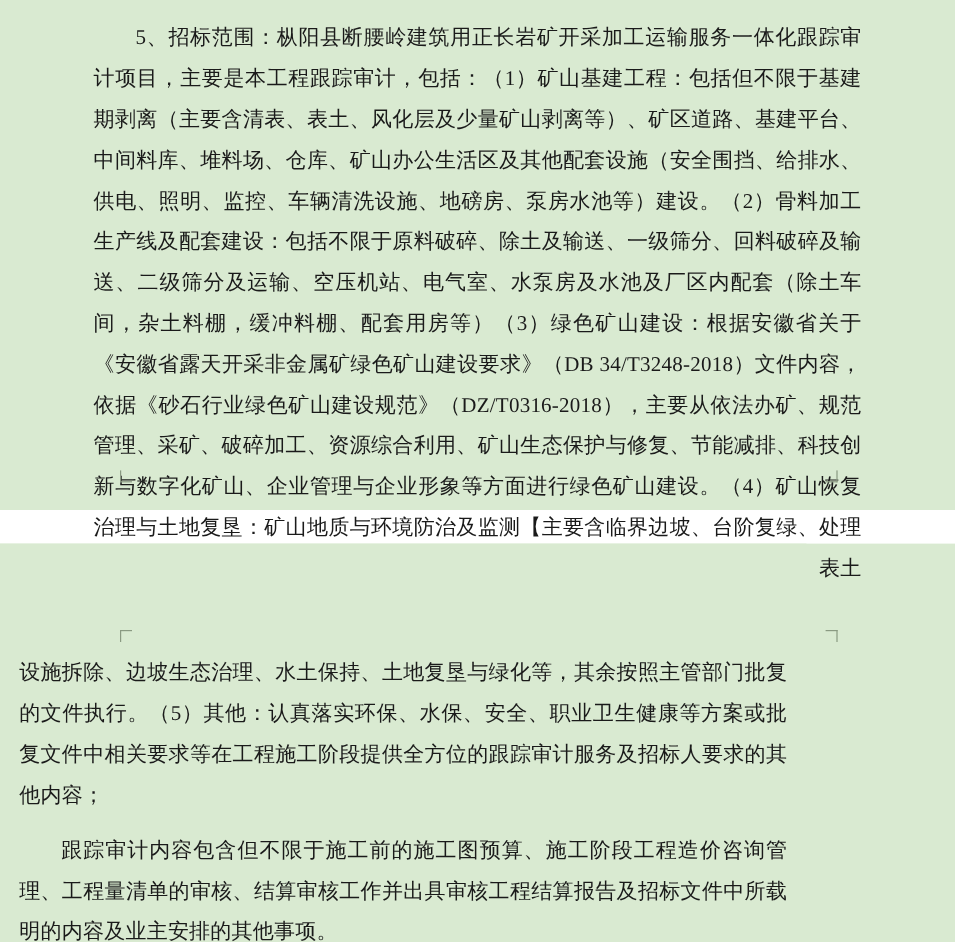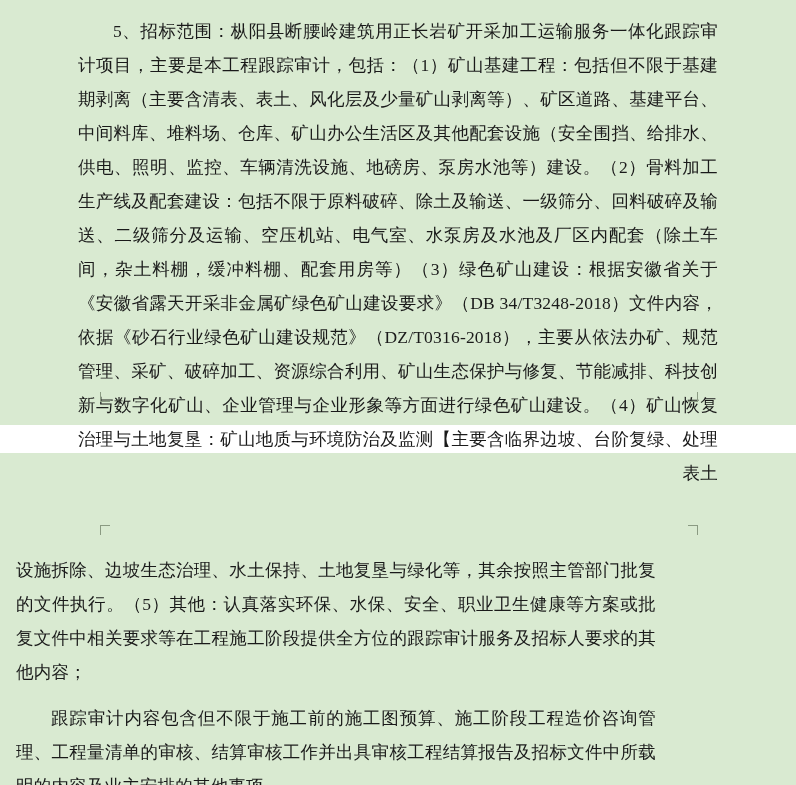--- a/index.html
+++ b/index.html
@@ -24,21 +24,21 @@
     padding: 10px 0 0 0;
   }
   .gap {
     width: 796px;
     height: 28px;
     background: #ffffff;
   }
   .page-2 {
     width: 672px;
     height: 332px;
-    padding: 10px;
+    padding: 0;
   }
   .text-col {
     width: 640px;
     margin: 0 auto;
     position: relative;
   }
   p {
     margin: 0;
     font-size: 17.5px;
     line-height: 34px;

